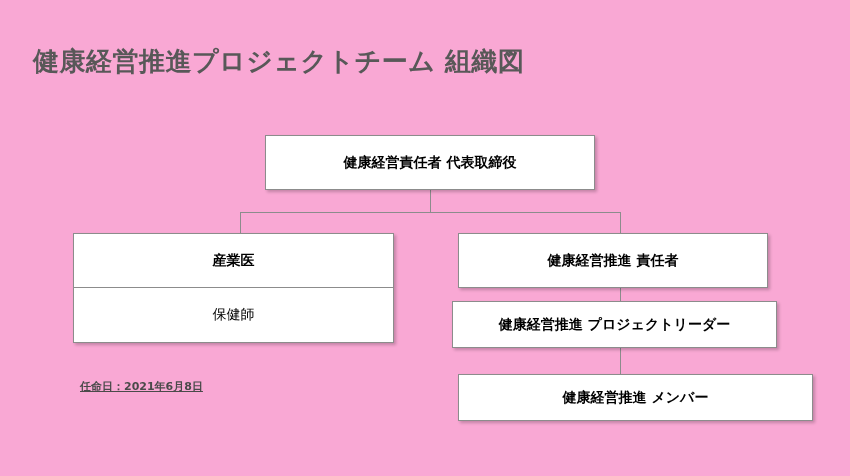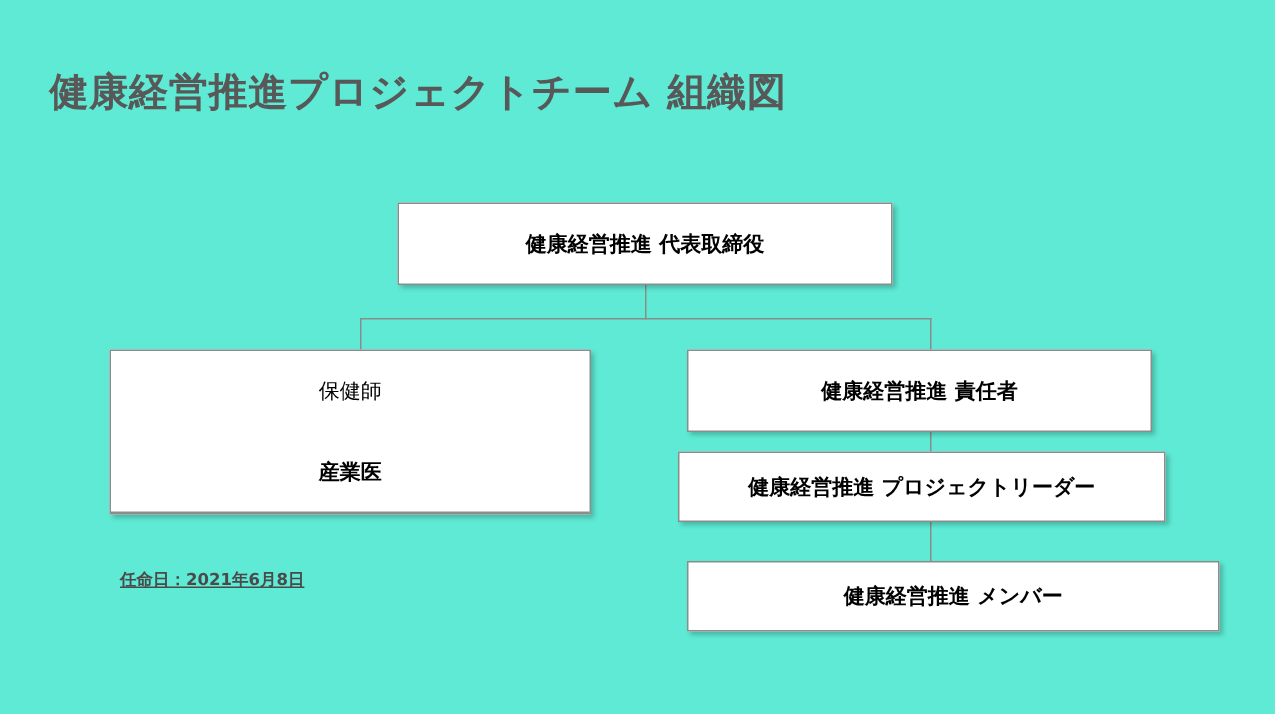--- a/index.html
+++ b/index.html
@@ -11,21 +11,21 @@
     height: 476px;
     background: #f2f2f2;
     font-family: "DejaVu Sans", "Liberation Sans", sans-serif;
     overflow: hidden;
   }
 
   #slide {
     position: relative;
     width: 850px;
     height: 476px;
-    background: #5eead4;
+    background: #f9a8d4;
   }
 
   
   #title {
     position: absolute;
     left: 33px;
     top: 44px;
     font-size: 26px;
     font-weight: bold;
     color: #585858;
@@ -111,29 +111,29 @@
 
   <div class="conn-v" style="left:240px; top:212px; height:22px;"></div>
 
   <div class="conn-v" style="left:620px; top:212px; height:22px;"></div>
 
   <div class="conn-v" style="left:620px; top:288px; height:13px;"></div>
 
   <div class="conn-v" style="left:620px; top:348px; height:26px;"></div>
 
   <div class="node" style="left:265px; top:135px; width:330px; height:55px;">
-    <span>健康経営推進 代表取締役</span>
+    <span>健康経営責任者 代表取締役</span>
   </div>
 
   <div class="stack" style="left:73px; top:233px; width:321px; height:110px;">
+    <div class="cell top">
+      <span>産業医</span>
+    </div>
     <div class="cell bottom">
       <span>保健師</span>
-    </div>
-    <div class="cell top">
-      <span>産業医</span>
     </div>
   </div>
 
   <div class="node" style="left:458px; top:233px; width:310px; height:55px;">
     <span>健康経営推進 責任者</span>
   </div>
 
   <div class="node" style="left:452px; top:301px; width:325px; height:47px;">
     <span>健康経営推進 プロジェクトリーダー</span>
   </div>

